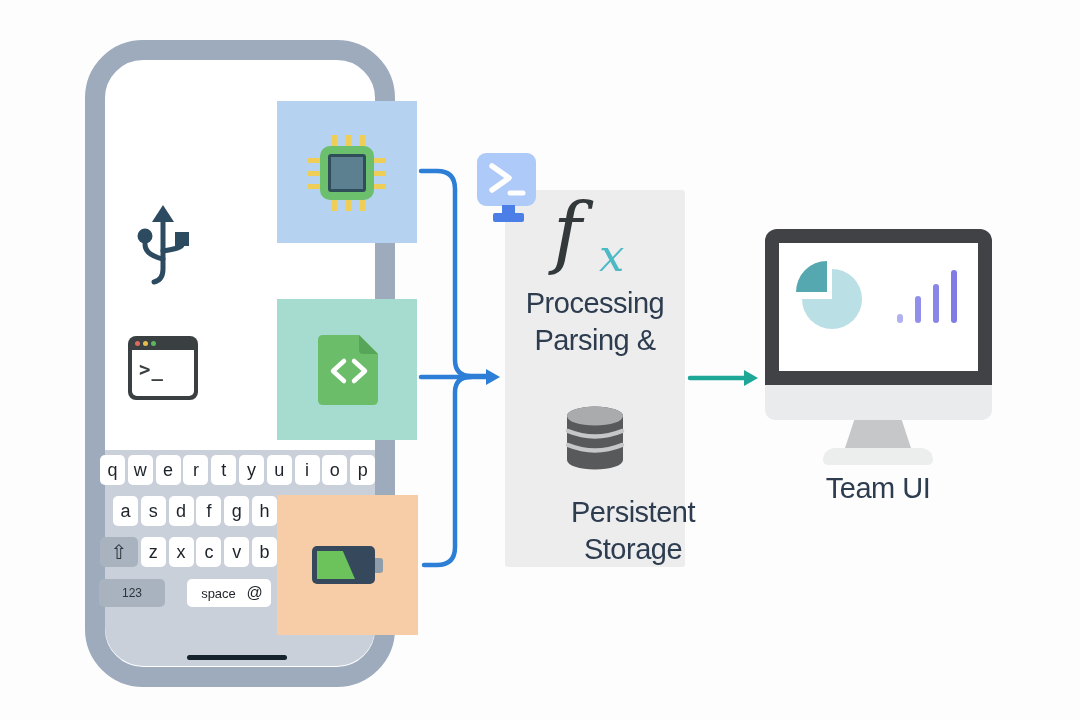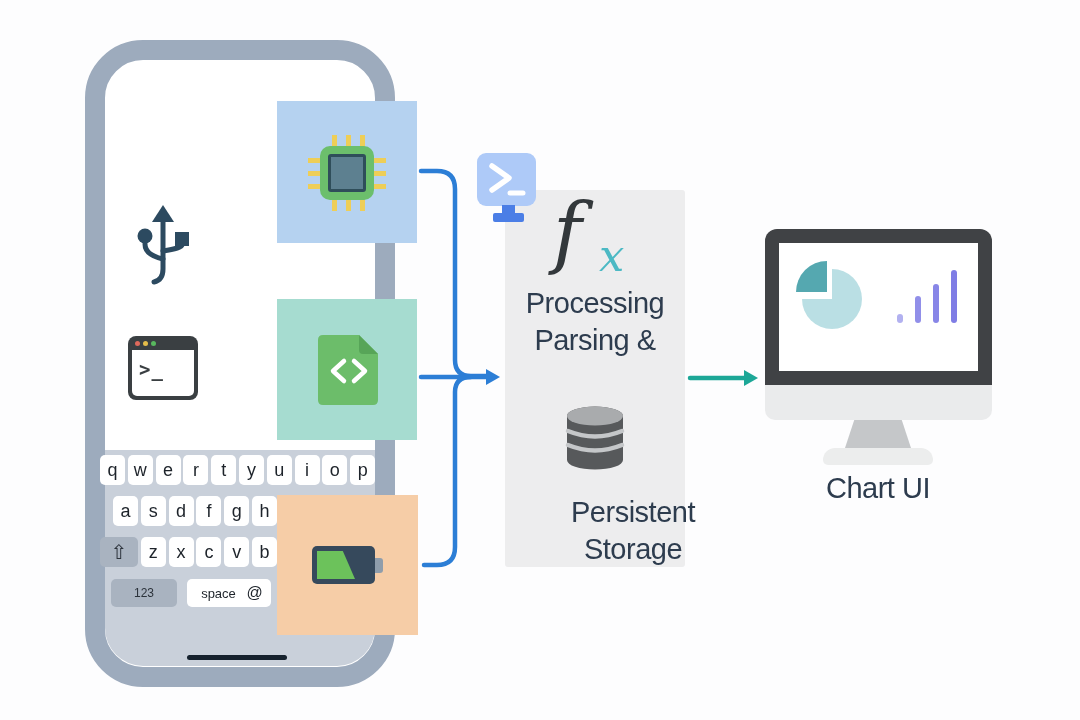--- a/index.html
+++ b/index.html
@@ -30,21 +30,21 @@
          border-radius:0 0 38px 38px;z-index:2;}
   .krow{position:absolute;display:flex;z-index:2;}
   .krow1{left:100px;top:455px;gap:2.8px;}
   .krow2{left:113px;top:496px;gap:2.8px;}
   .krow3{left:100px;top:537px;gap:2.8px;}
   .krow4{left:99px;top:579px;width:278px;height:28px;}
   .key{width:25px;height:30px;background:#ffffff;border-radius:5px;display:flex;
        align-items:center;justify-content:center;font-size:18px;color:#1d232a;}
   .key.gray{background:#a9b3c0;color:#2c333b;}
   .key.shift{width:38px;font-size:20px;}
-  .k123{position:absolute;left:12px;width:66px;height:28px;font-size:12px;}
+  .k123{position:absolute;left:0;width:66px;height:28px;font-size:12px;}
   .kspace{position:absolute;left:88px;width:63px;height:28px;font-size:13px;}
   .kat{position:absolute;left:139px;width:33px;height:28px;font-size:16px;}
   .k4{border-radius:5px;display:flex;align-items:center;justify-content:center;
       background:#ffffff;color:#1d232a;}
   .homebar{left:187px;top:655px;width:100px;height:5px;background:#16222e;border-radius:3px;z-index:2;}
 
   
   .card{z-index:3;}
   .card-blue{left:277px;top:101px;width:140px;height:142px;background:#b5d2f0;}
   .card-mint{left:277px;top:299px;width:140px;height:141px;background:#a6dcd0;}
@@ -252,16 +252,16 @@
       <div class="mbar" style="height: 9px; background: rgb(178, 177, 240);"></div>
       <div class="mbar" style="height: 27px; background: rgb(145, 143, 233);"></div>
       <div class="mbar" style="height: 39px; background: rgb(136, 134, 231);"></div>
       <div class="mbar" style="height: 53px; background: rgb(127, 125, 229);"></div>
     </div>
   <div class="abs mon-chin"></div>
   <div class="abs mon-neck"></div>
   <div class="abs mon-base"></div>
 
   <div class="abs outlabel">
-    <div>Chart UI</div>
+    <div>Team UI</div>
   </div>
 
 </div>
 
 </body></html>

